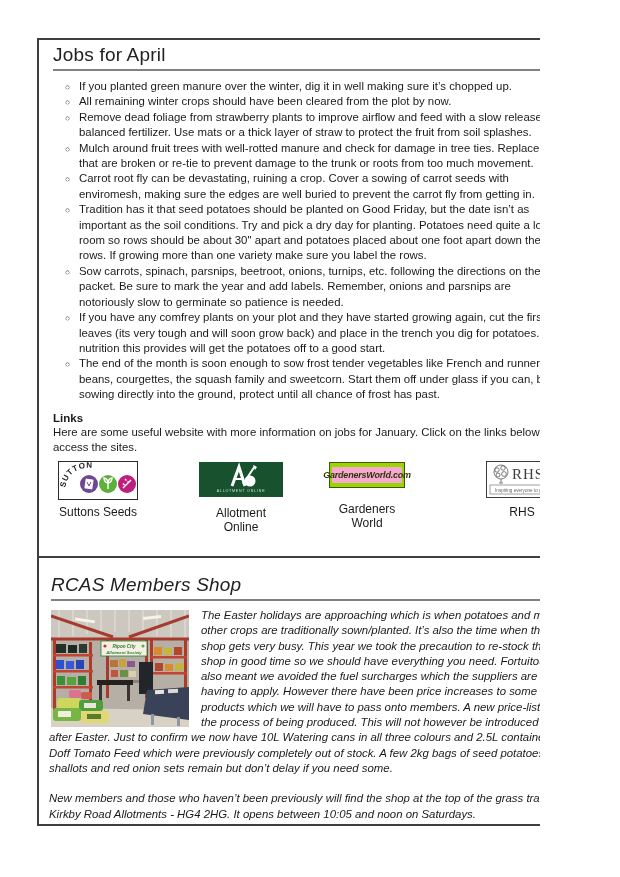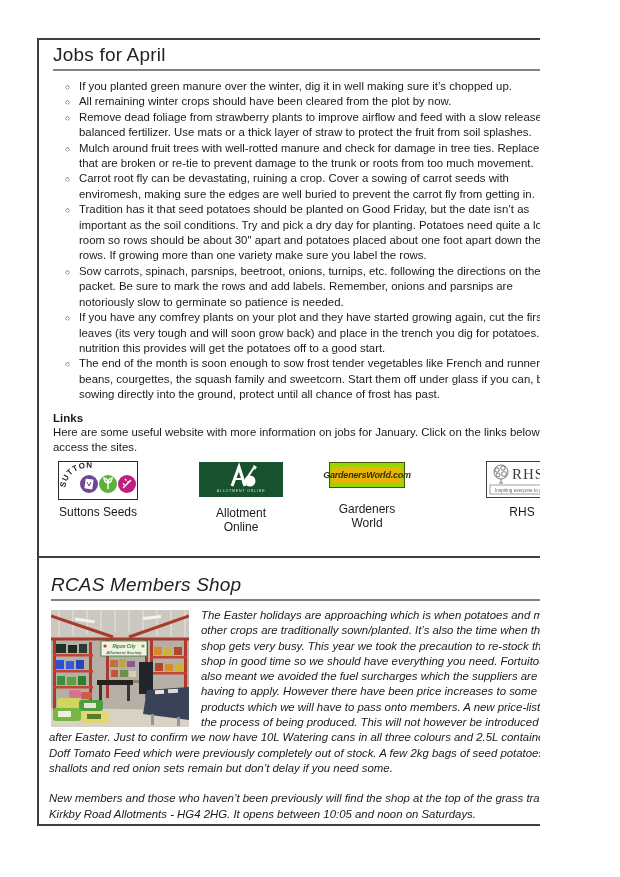--- a/index.html
+++ b/index.html
@@ -29,42 +29,42 @@
   .g-allot   { left:146px; width:88px; }
   .g-gw      { left:276px; width:80px; }
   .g-rhs     { left:432px; width:78px; }
   .box-suttons { width:80px; height:39px; border:1px solid #2a2a2a; background:#fff; }
   .box-allot   { width:84px; height:35px; background:#17512d; margin-top:1px; }
   .box-gw      { width:76px; height:26px; background:#97d700; border:1px solid #44520a; margin-top:1px; }
   .box-rhs     { width:72px; height:37px; border:1px solid #3c3c3c; background:#fff; }
   .g-gw .logo-label { margin-top:14px; }
   .g-allot .logo-label { margin-top:9px; }
   .g-rhs .logo-label { margin-top:7px; }
-  .gw-band { background:#eab308; width:70px; height:16px; display:flex; align-items:center; justify-content:center; }
+  .gw-band { background:#f9a8d4; width:70px; height:16px; display:flex; align-items:center; justify-content:center; }
   .gw-text { font-size:9px; font-weight:700; color:#2c3500; font-style:italic; letter-spacing:-.2px; }
   .shop-body { margin-top:7px; font-size:11.4px; line-height:15.3px; }
   .shop-photo { float:left; width:138px; height:117px; margin:2px 12px 2px 2px; }
   .shop-para2 { margin-top:15px; font-size:11.4px; line-height:15.3px; }
 </style>
 </head>
 <body>
 
 <div class="page">
 
   <div class="panel panel-jobs">
     <div class="section-title">Jobs for April</div>
     <hr class="title-rule">
     <ul class="bullets">
       <li>If you planted green manure over the winter, dig it in well making sure it’s  chopped up.</li>
       <li>All remaining winter crops should have been cleared from the plot by now.</li>
       <li>Remove dead foliage from strawberry plants to improve airflow and feed with a slow release balanced fertilizer.  Use mats or a thick layer of straw to protect the fruit from soil splashes.</li>
       <li>Mulch around fruit trees with well-rotted manure and check for damage in tree ties.  Replace any that are broken or re-tie to prevent damage to the trunk or roots from too much movement.</li>
       <li>Carrot root fly can be devastating, ruining a crop.  Cover a sowing of carrot seeds with enviromesh, making sure the edges are well buried to prevent the carrot fly from getting in.</li>
       <li>Tradition has it that seed potatoes should be planted on Good Friday, but the date isn’t as important as the soil conditions. Try and pick a dry day for planting.  Potatoes need quite a lot of room so rows should be about 30" apart and potatoes placed about one foot apart down the rows. If growing more than one variety make sure you label the rows.</li>
-      <li>Sow carrots, spinach, parsnips, beetroot, onions, turnips, etc. following the directions on the packet.  Be sure to mark the rows and add labels.  Remember, onions and parsnips are notoriously slow to germinate so patience is needed.</li>
+      <li>Sow carrots, spinach, parsnips, beetroot, onions, turnips, etc. following the directions on the packet.  Be sure to mark the year and add labels.  Remember, onions and parsnips are notoriously slow to germinate so patience is needed.</li>
       <li>If you have any comfrey plants on your plot and they have started growing again, cut the first leaves (its very tough and will soon grow back) and place in the trench you dig for potatoes.  The nutrition this provides will get the potatoes off to a good start.</li>
       <li>The end of the month is soon enough to sow frost tender vegetables like French and runner beans, courgettes, the squash family and sweetcorn.  Start them off under glass if you can, but if sowing directly into the ground, protect until all chance of frost has past.</li>
     </ul>
 
     <div class="links-heading">Links</div>
     <div class="links-intro">Here are some useful website with more information on jobs for January. Click on the links below to access the sites.</div>
 
     <div class="logo-row">
 
       <div class="logo-group g-suttons">

